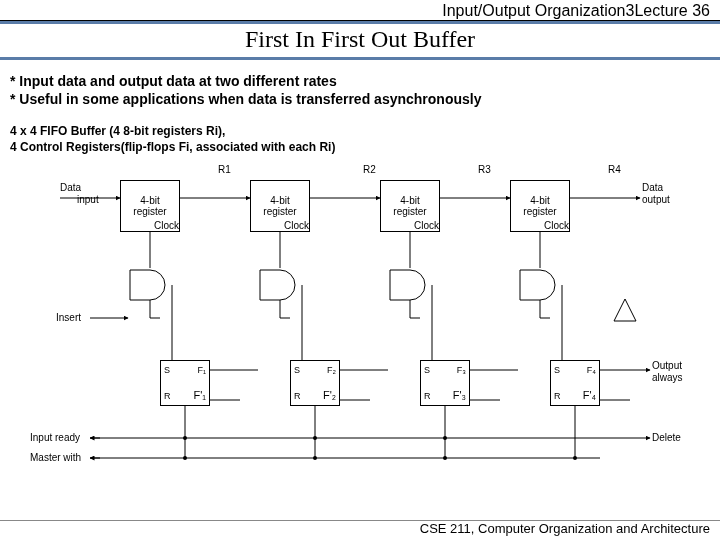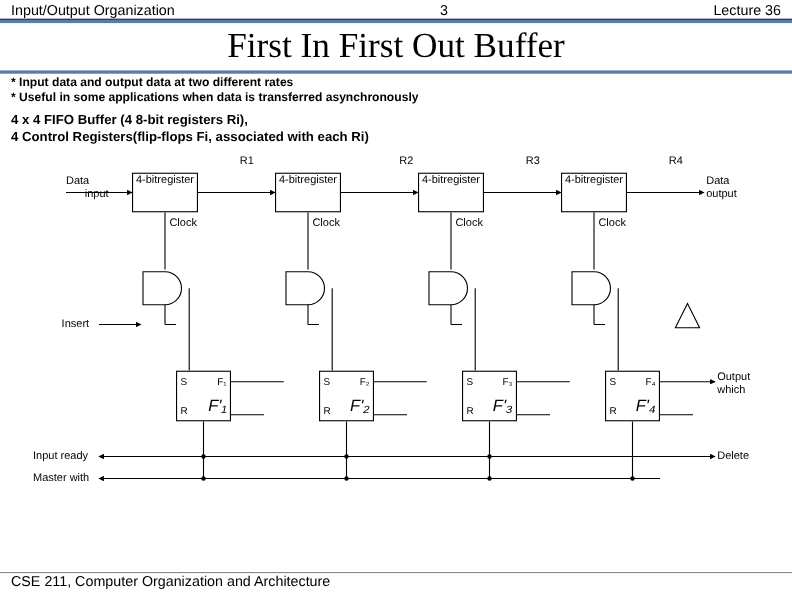--- a/index.html
+++ b/index.html
@@ -7,85 +7,85 @@
     margin: 0;
     font-family: Arial, sans-serif;
     width: 720px;
     height: 540px;
     background: #fff;
     position: relative;
     overflow: hidden;
   }
   .header-row {
     display: flex;
-    justify-content: space-between;
+    justify-content: flex-end;
     padding: 2px 10px 0 10px;
-    font-size: 13px;
+    font-size: 16px;
     border-bottom: 1px solid #000;
   }
   .title-bar {
     border-top: 3px solid #5a7ca8;
     border-bottom: 3px solid #5a7ca8;
     text-align: center;
-    font-size: 32px;
+    font-size: 24px;
     padding: 2px 0 4px 0;
     font-family: "Times New Roman", serif;
   }
   .bullets {
-    font-size: 11px;
+    font-size: 14px;
     font-weight: bold;
-    padding: 1px 10px;
+    padding: 12px 10px;
     line-height: 1.3;
   }
   .desc {
     font-size: 12px;
     font-weight: bold;
     padding: 4px 10px;
     line-height: 1.3;
   }
   .diagram {
     position: relative;
     width: 700px;
     height: 320px;
     margin: 0 10px;
   }
   .footer {
     position: absolute;
     bottom: 4px;
     left: 0; right: 0;
     display: flex;
-    justify-content: space-between;
+    justify-content: flex-end;
     padding: 0 10px;
     font-size: 13px;
     border-top: 1px solid #888;
   }
   
   .reg {
     position: absolute;
-    width: 60px; height: 36px;
+    width: 60px; height: 52px;
     border: 1px solid #000;
     font-size: 10px;
     text-align: center;
     display: flex;
-    flex-direction: row;
+    flex-direction: column;
     justify-content: center;
     background: #fff;
     line-height: 1.1;
   }
   .lbl { position: absolute; font-size: 10px; }
   .ff {
     position: absolute;
     width: 50px; height: 46px;
     border: 1px solid #000;
     background: #fff;
   }
   .ff .s { position:absolute; left:3px; top:4px; font-size:9px; }
   .ff .r { position:absolute; left:3px; bottom:4px; font-size:9px; }
   .ff .q { position:absolute; right:3px; top:4px; font-size:9px;padding-left:16px; }
-  .ff .qb { position:absolute; right:3px; bottom:4px; font-size:15px;font-style:italic; }
+  .ff .qb { position:absolute; right:3px; bottom:4px; font-size:11px; }
   svg.wire {
     position: absolute;
     left: 0; top: 0;
     width: 700px; height: 320px;
     pointer-events: none;
   }
   .and-gate {
     position: absolute;
     width: 44px; height: 34px;
   }
@@ -266,21 +266,21 @@
     <span class="qb">F'₃</span>
   </div>
   <div class="ff" style="left:540px; top:200px;">
     <span class="s">S</span>
     <span class="r">R</span>
     <span class="q">F₄</span>
     <span class="qb">F'₄</span>
   </div>
 
   <span class="lbl" style="left:642px; top:200px;">Output</span>
-  <span class="lbl" style="left:642px; top:212px;">which</span>
+  <span class="lbl" style="left:642px; top:212px;">always</span>
 
   <span class="lbl" style="left:642px; top:272px;">Delete</span>
 
   <span class="lbl" style="left:20px; top:272px;">Input ready</span>
   <span class="lbl" style="left:20px; top:292px;">Master with</span>
 
 </div>
 
 <div class="footer">
   <span>CSE 211, Computer Organization and Architecture</span>

